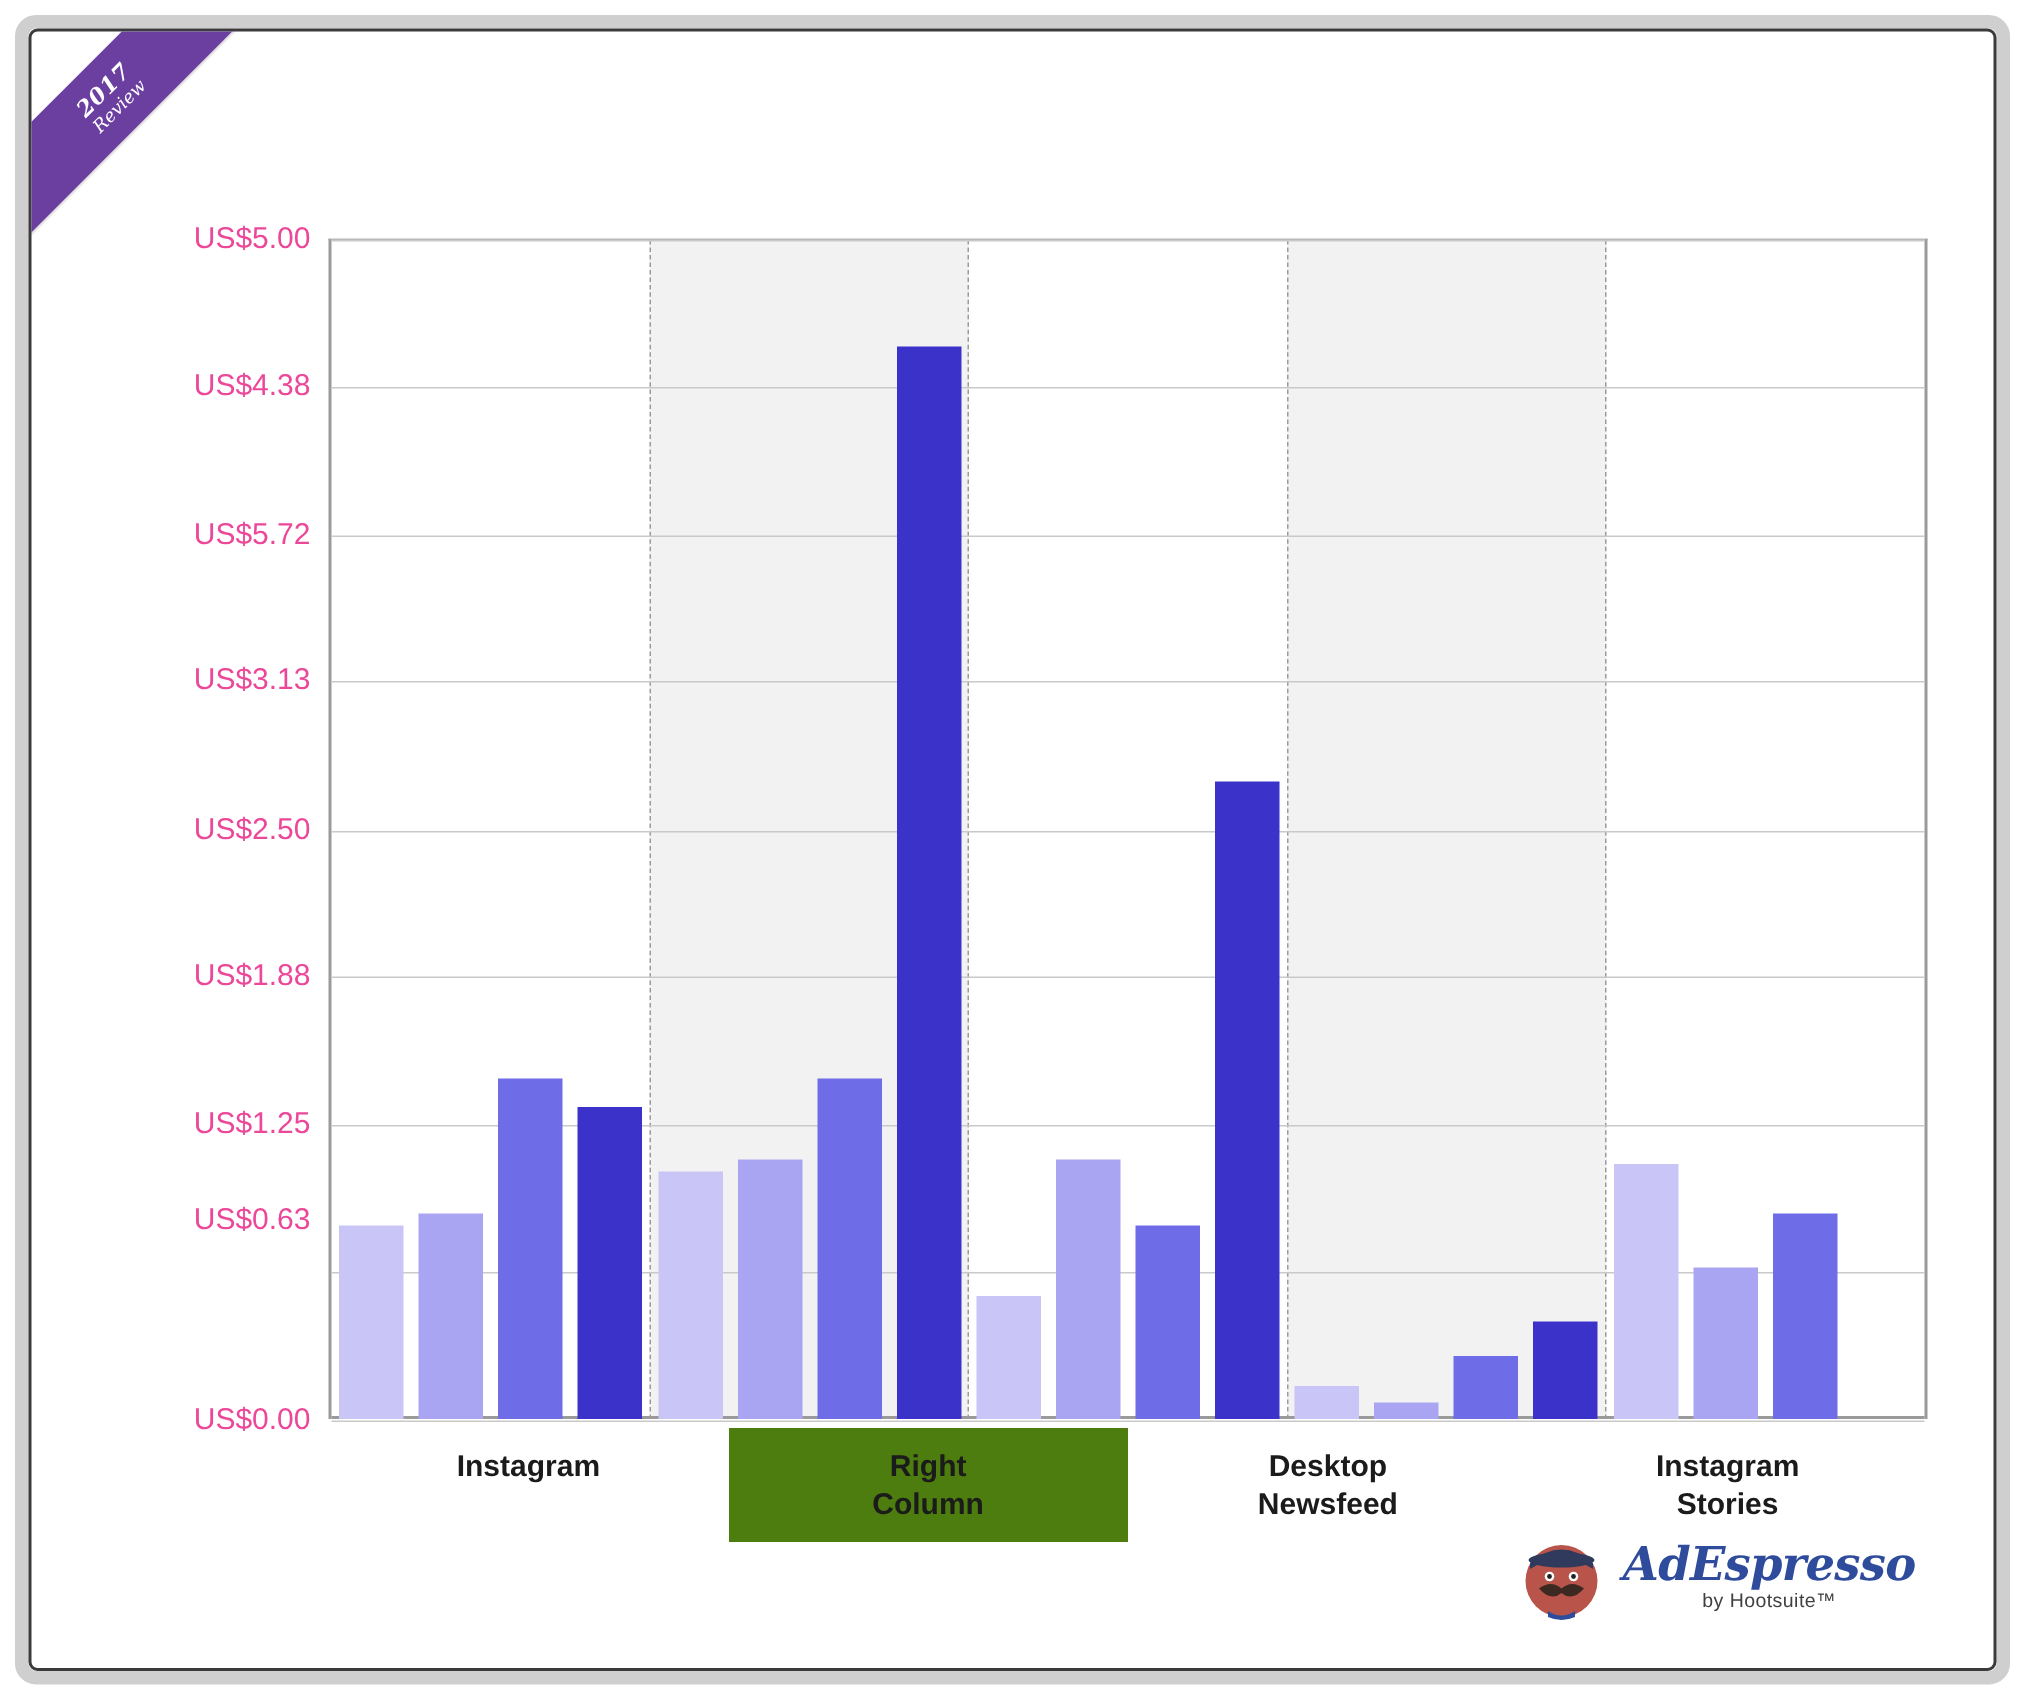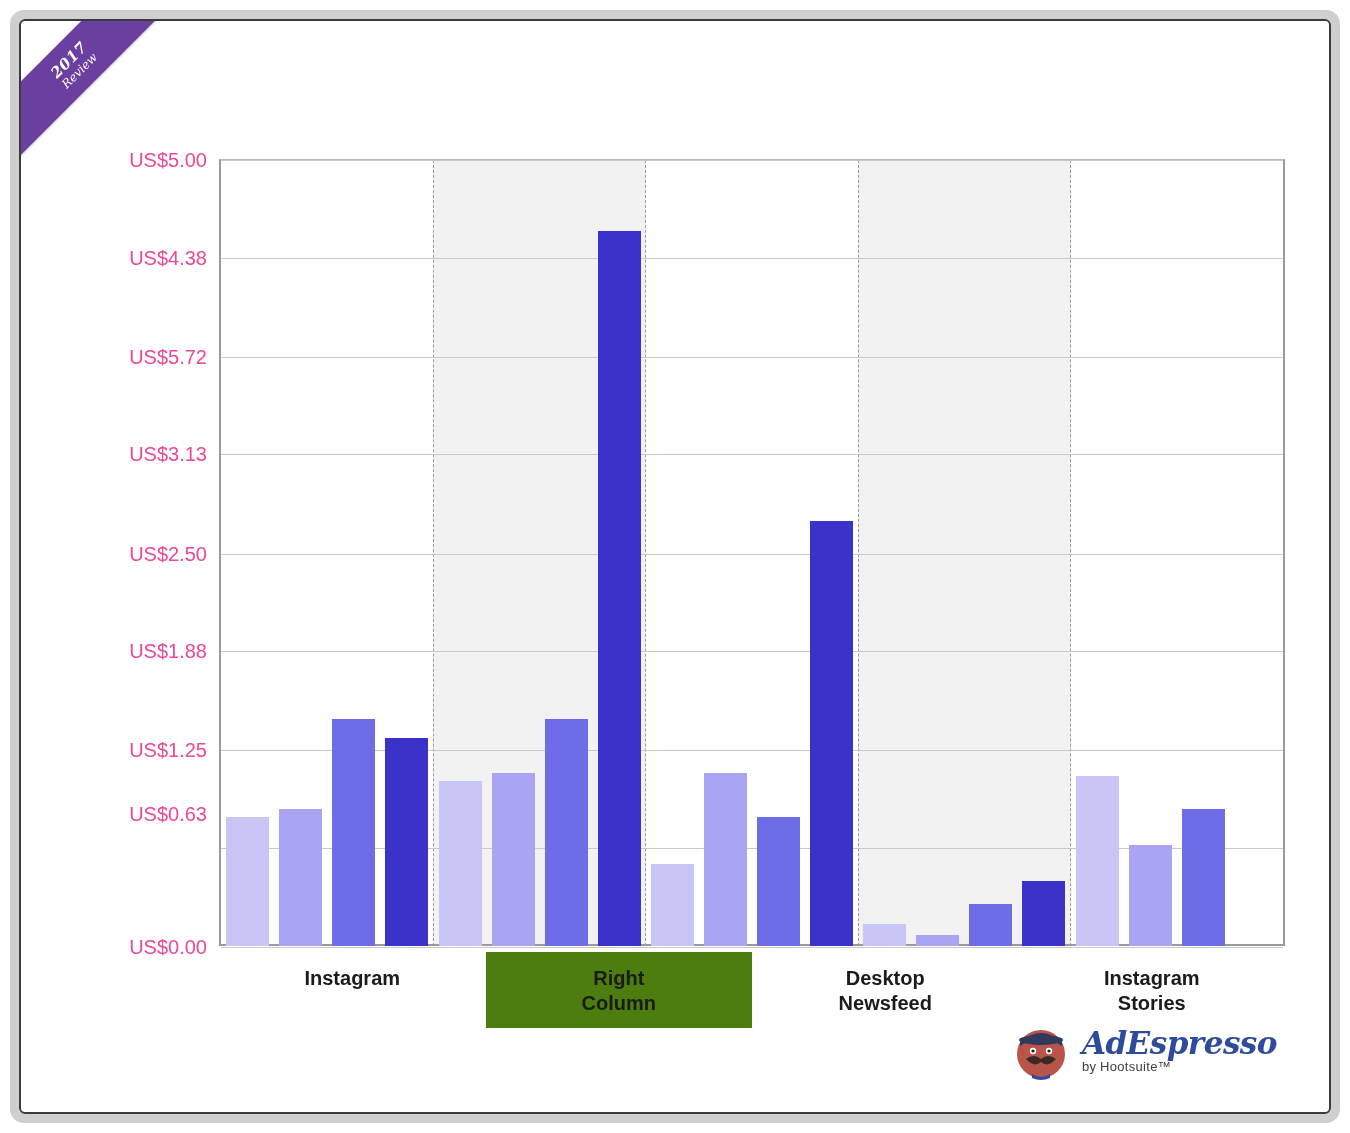--- a/index.html
+++ b/index.html
@@ -204,21 +204,21 @@
   }
   .logo-mark {
     width: 62px;
     height: 62px;
     margin-right: 10px;
     position: relative;
   }
   .logo-text {
     display: flex;
     flex-direction: column;
-    align-items: flex-start;
+    align-items: center;
   }
   .logo-name {
     font-family: "DejaVu Serif", serif;
     font-style: italic;
     font-weight: bold;
     font-size: 31px;
     color: #2f4b9b;
     line-height: 31px;
     letter-spacing: -.5px;
   }

